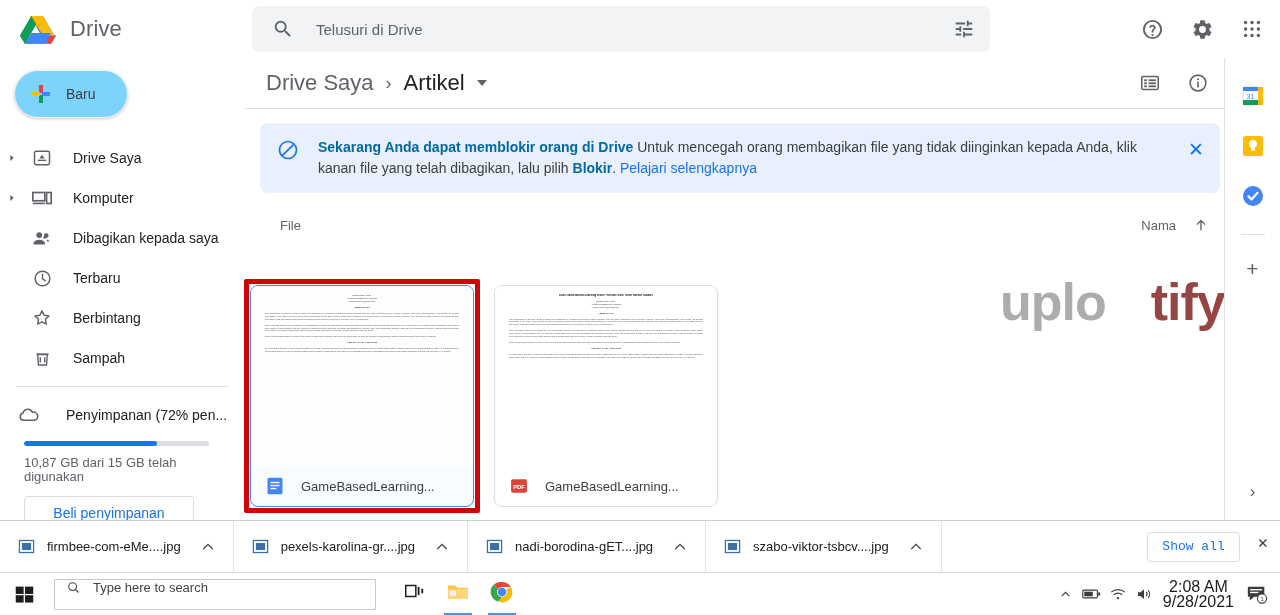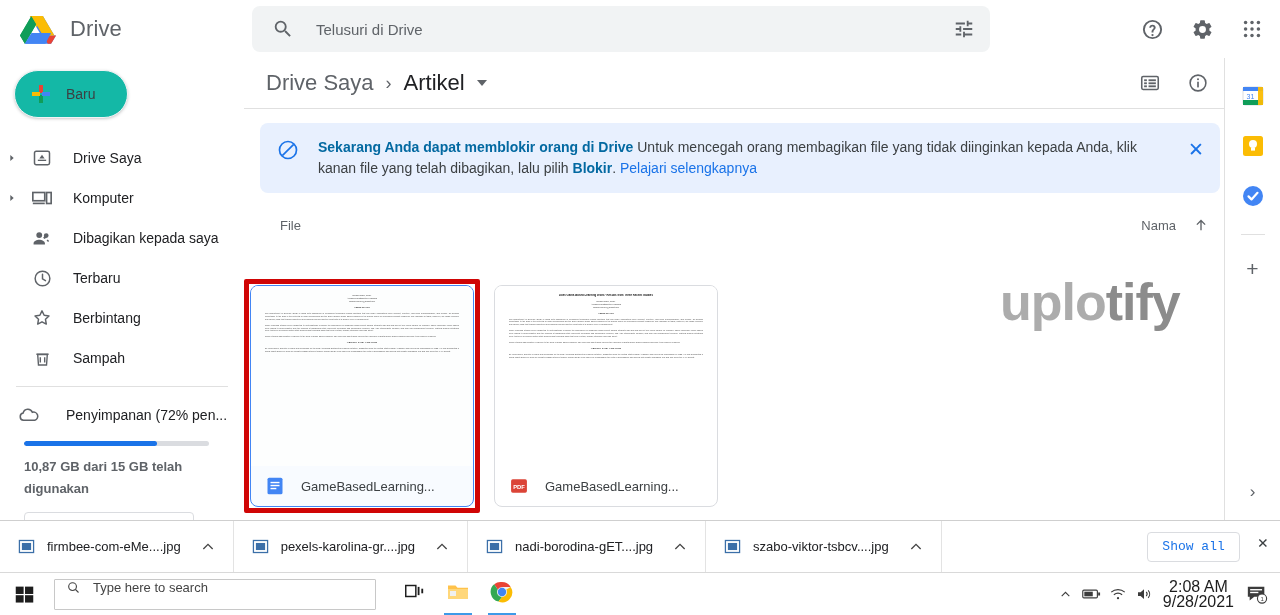--- a/index.html
+++ b/index.html
@@ -31,21 +31,21 @@
   .search-input::placeholder { color:#5f6368; }
   .tune-btn { width:44px; height:44px; display:flex; align-items:center; justify-content:center; border-radius:50%; margin-right:4px; }
 
   .hdr-icons { position:absolute; right:0; top:0; height:58px; display:flex; align-items:center; }
   .hdr-btn { width:44px; height:44px; border-radius:50%; display:flex; align-items:center; justify-content:center; margin-right:6px; }
 
   
   .sidebar { position:absolute; left:0; top:58px; width:244px; height:462px; background:#fff; }
   .new-btn {
     margin:12px 0 0 14px; width:114px; height:48px; border-radius:24px;
-    background:#14b8a6; border:1px solid #f1f3f4;
+    background:#7dd3fc; border:1px solid #f1f3f4;
     box-shadow:0 1px 3px rgba(60,64,67,.28);
     display:flex; align-items:center; padding-left:14px;
   }
   .new-label { font-size:14px; color:#3c4043; margin-left:13px; }
 
   .nav { margin-top:20px; }
   .nav-item {
     height:40px; display:flex; align-items:center;
     border-radius:0 20px 20px 0; padding-right:14px; color:#202124; font-size:14px;
   }
@@ -53,21 +53,21 @@
   .nav-ico { width:24px; height:24px; flex:none; margin-left:6px; display:flex; align-items:center; justify-content:center; }
   .nav-label { margin-left:19px; white-space:nowrap; }
 
   .nav-divider { height:1px; background:#e0e0e0; margin:8px 16px 0 16px; }
 
   .storage { padding:16px 16px 0 16px; }
   .storage-row { display:flex; align-items:center; }
   .storage-label { font-size:14px; color:#202124; margin-left:26px; white-space:nowrap; overflow:hidden; }
   .meter { margin-top:14px; margin-left:8px; width:185px; height:5px; border-radius:3px; background:#dadce0; overflow:hidden; }
   .meter-fill { height:5px; background:#1a73e8; border-radius:3px; }
-  .storage-text { margin-top:10px; margin-left:8px; font-size:13px; color:#5f6368; line-height:22px; width:170px;font-weight:bold; }
+  .storage-text { margin-top:10px; margin-left:8px; font-size:13px; color:#5f6368; line-height:14px; width:170px; }
   .buy-btn {
     margin-top:12px; margin-left:8px; width:170px; height:34px; border:1px solid #dadce0; border-radius:4px;
     display:flex; align-items:center; justify-content:center; color:#1a73e8; font-size:14px; background:#fff;
   }
 
   
   .main { position:absolute; left:244px; top:58px; width:992px; height:462px; background:#fff; }
   .crumbs { height:50px; display:flex; align-items:center; padding-left:22px; }
   .crumb-root { font-size:22px; color:#5f6368; }
   .crumb-sep { margin:0 12px; color:#5f6368; font-size:18px; }
@@ -113,21 +113,21 @@
   .file-ico { width:20px; height:20px; flex:none; }
   .file-name { margin-left:16px; font-size:13px; color:#3c4043; white-space:nowrap; overflow:hidden; }
   .sel-ring { position:absolute; left:-6px; top:-6px; width:236px; height:234px; border:5px solid #d00505; border-radius:2px; pointer-events:none; }
 
   
   .watermark {
     position:absolute; left:1000px; top:272px; font-size:52px; font-weight:bold;
     letter-spacing:-1px; opacity:.82; pointer-events:none; white-space:nowrap;
   }
   .wm-a { color:#9b9b9b; }
-  .wm-b { color:#737373; }
+  .wm-b { color:#7f1d1d;margin-left:45px; }
 
   
   .rail { position:absolute; right:0; top:58px; width:56px; height:462px; background:#fff; border-left:1px solid #e0e0e0; display:flex; flex-direction:column; align-items:center; }
   .rail-ico { width:24px; height:24px; margin-top:26px; border-radius:3px; }
   .rail-divider { width:24px; height:1px; background:#e0e0e0; margin-top:26px; }
   .rail-plus { margin-top:22px; font-size:21px; color:#5f6368; }
   .rail-expand { position:absolute; bottom:18px; font-size:17px; color:#5f6368; }
 
   
   .dlbar { position:absolute; left:0; top:520px; width:1280px; height:52px; background:#fff; border-top:1px solid #cfcfcf; display:flex; align-items:center; }

